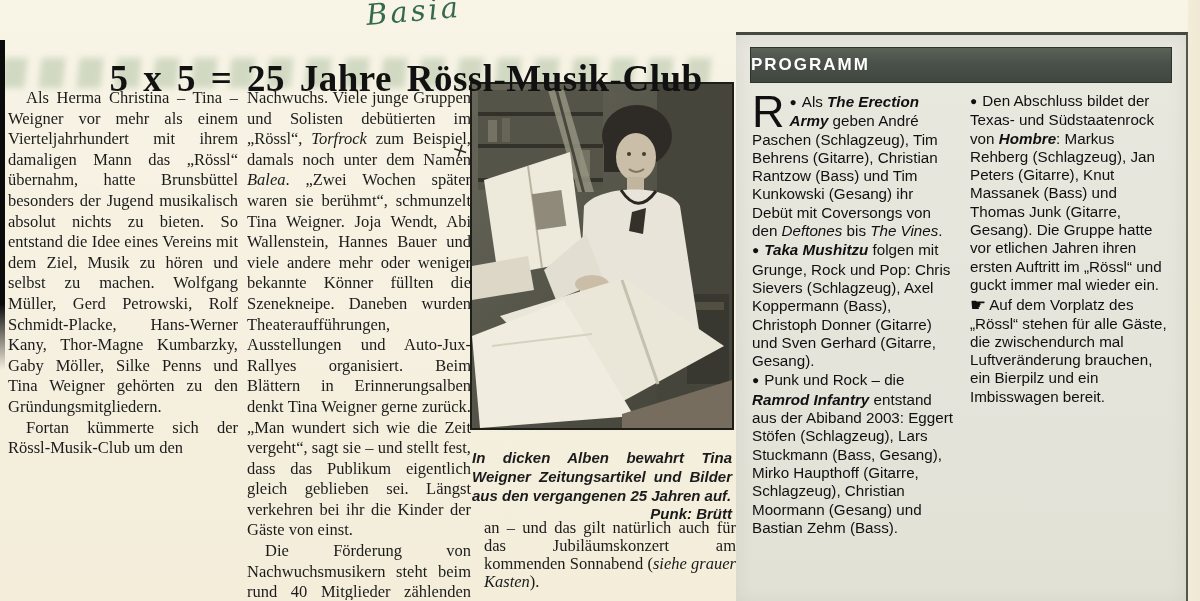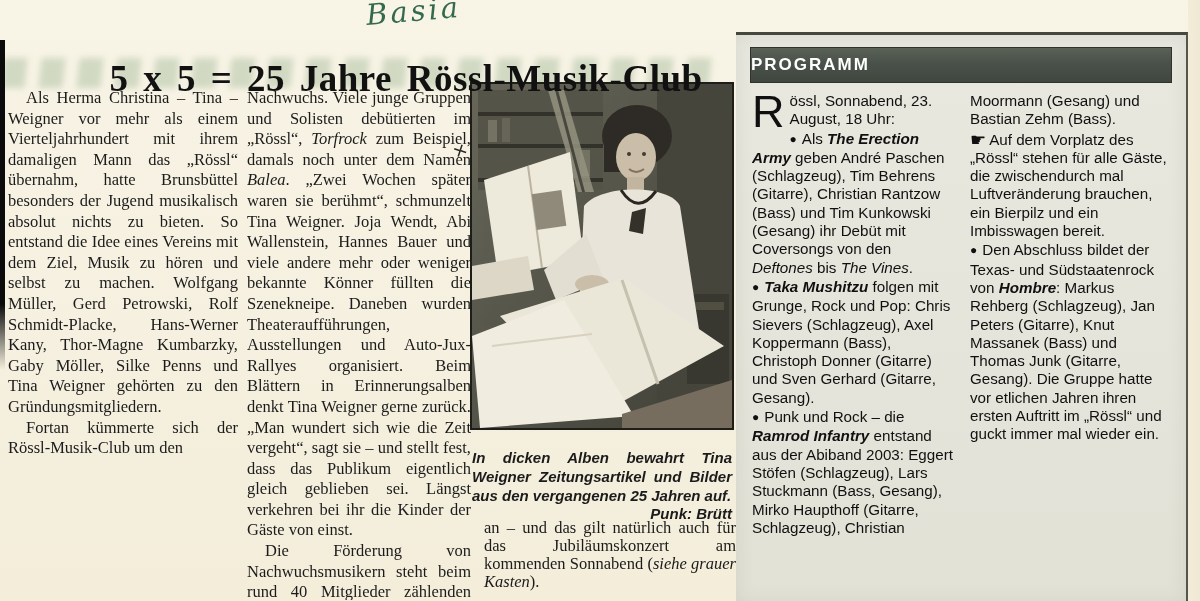--- a/index.html
+++ b/index.html
@@ -149,23 +149,22 @@
 
   <div class="col3">
     <p><span>an – und das gilt natürlich auch für das Jubiläumskonzert am kommenden Sonnabend (</span><span class="i">siehe grauer Kasten</span><span>).</span></p>
   </div>
 
   <div class="program">
     <div class="prog-header">PROGRAMM</div>
     <div class="prog-cols">
       <p class="prog-intro">
         <span class="dropcap">R</span>
-        <span>össl, Sonnabend, 23. August, 18 Uhr:</span>
       </p>
         <p class="prog-item"><span class="marker">●</span><span>Als </span><span class="b i">The Erection Army</span><span> geben André Paschen (Schlagzeug), Tim Behrens (Gitarre), Christian Rantzow (Bass) und Tim Kunkowski (Gesang) ihr Debüt mit Coversongs von den </span><span class="i">Deftones</span><span> bis </span><span class="i">The Vines</span><span>.</span></p>
         <p class="prog-item"><span class="marker">●</span><span class="b i">Taka Mushitzu</span><span> folgen mit Grunge, Rock und Pop: Chris Sievers (Schlagzeug), Axel Koppermann (Bass), Christoph Donner (Gitarre) und Sven Gerhard (Gitarre, Gesang).</span></p>
         <p class="prog-item"><span class="marker">●</span><span>Punk und Rock – die </span><span class="b i">Ramrod Infantry</span><span> entstand aus der Abiband 2003: Eggert Stöfen (Schlagzeug), Lars Stuckmann (Bass, Gesang), Mirko Haupthoff (Gitarre, Schlagzeug), Christian Moormann (Gesang) und Bastian Zehm (Bass).</span></p>
+        <p class="prog-item"><span class="marker">●</span><span>Den Abschluss bildet der Texas- und Südstaatenrock von </span><span class="b i">Hombre</span><span>: Markus Rehberg (Schlagzeug), Jan Peters (Gitarre), Knut Massanek (Bass) und Thomas Junk (Gitarre, Gesang). Die Gruppe hatte vor etlichen Jahren ihren ersten Auftritt im „Rössl“ und guckt immer mal wieder ein.</span></p>
         <p class="prog-item"><span class="marker hand">☛</span><span>Auf dem Vorplatz des „Rössl“ stehen für alle Gäste, die zwischendurch mal Luftveränderung brauchen, ein Bierpilz und ein Imbisswagen bereit.</span></p>
-        <p class="prog-item"><span class="marker">●</span><span>Den Abschluss bildet der Texas- und Südstaatenrock von </span><span class="b i">Hombre</span><span>: Markus Rehberg (Schlagzeug), Jan Peters (Gitarre), Knut Massanek (Bass) und Thomas Junk (Gitarre, Gesang). Die Gruppe hatte vor etlichen Jahren ihren ersten Auftritt im „Rössl“ und guckt immer mal wieder ein.</span></p>
       </div>
   </div>
 
 </div>
 
 </body></html>

